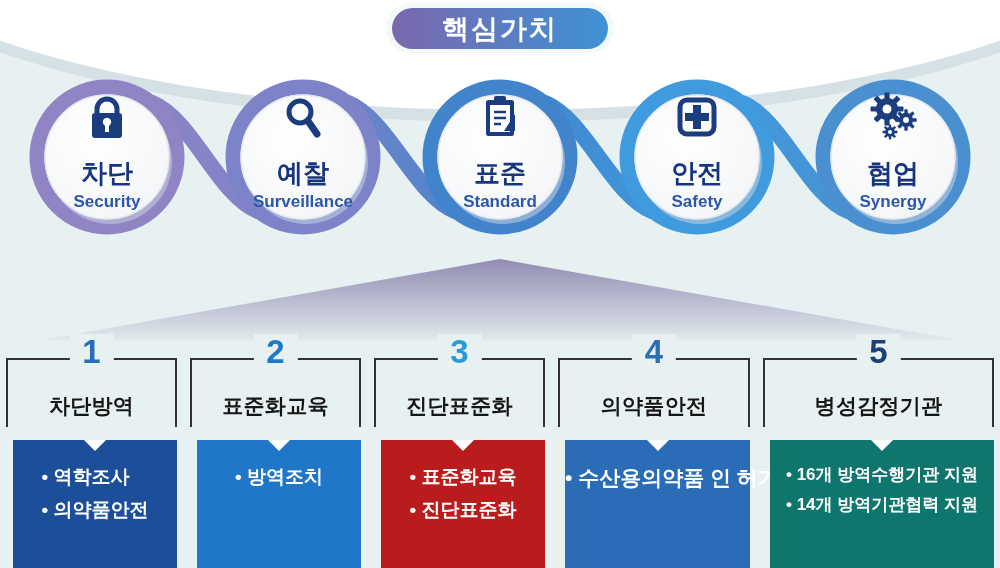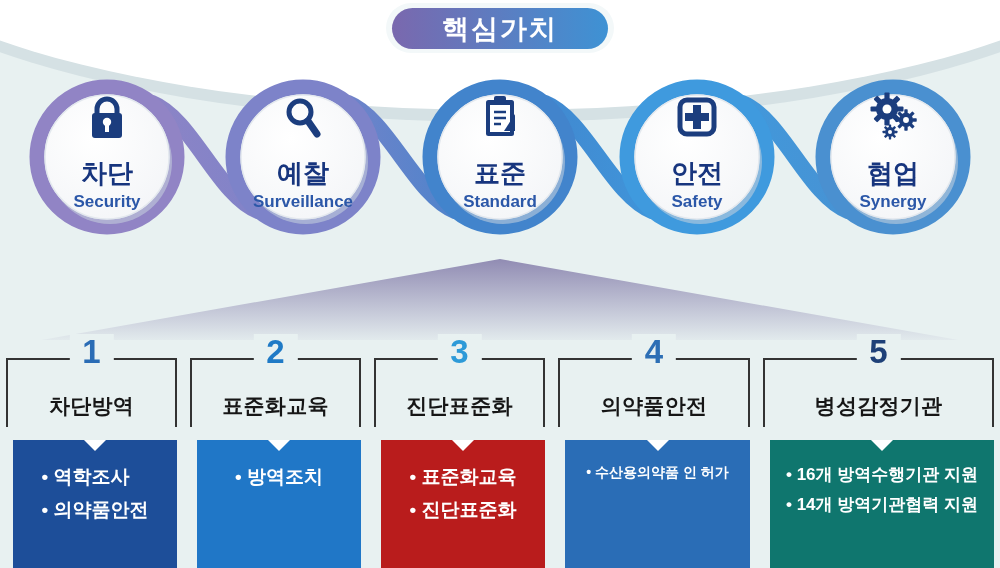--- a/index.html
+++ b/index.html
@@ -44,21 +44,21 @@
     width:0;height:0;margin:9px auto 9px;
     border-left:11px solid transparent;
     border-right:11px solid transparent;
     border-top:11px solid #ffffff;
   }
   .items{display:inline-block;text-align:left;margin:0;padding:0;list-style:none;}
   .items li{
     font-size:19px;font-weight:bold;line-height:1.75;white-space:nowrap;
   }
   .items li::before{content:"• ";}
-  .col:nth-child(4) .items li{font-size:14px;}
+  .col:nth-child(4) .items li{font-size:21px;}
   .col:nth-child(5) .items li{font-size:17px;}
 </style>
 </head>
 <body>
 
 <div class="stage">
 
   <svg class="top" width="1000" height="340" viewBox="0 0 1000 340">
     <defs>
       <linearGradient id="ribbonGrad" gradientUnits="userSpaceOnUse" x1="0" y1="0" x2="1000" y2="0">

